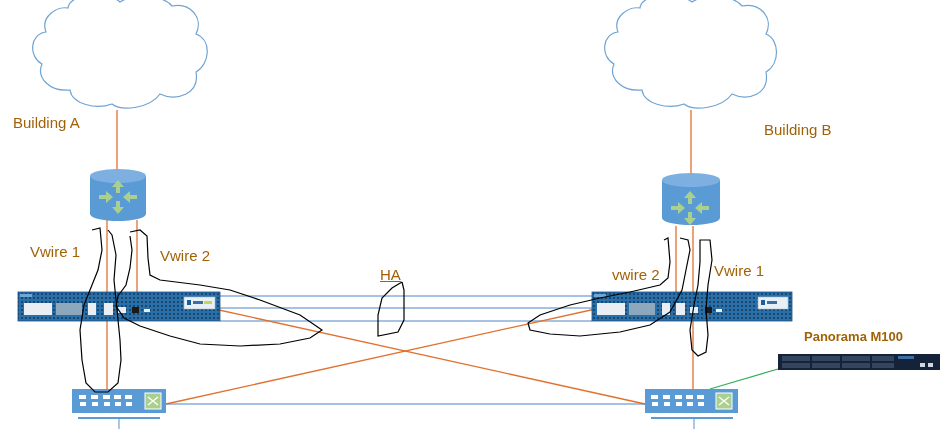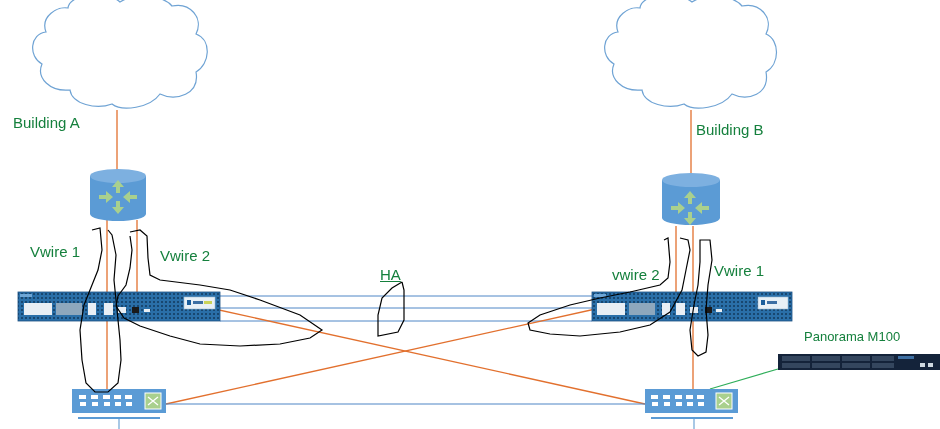--- a/index.html
+++ b/index.html
@@ -1,19 +1,19 @@
 <!DOCTYPE html>
 <html><head>
 <meta charset="utf-8">
 <style>
   html, body { margin:0; padding:0; background:#ffffff; }
   body { width:940px; height:429px; position:relative; overflow:hidden; font-family:"Liberation Sans", sans-serif; }
   svg { position:absolute; left:0; top:0; }
-  .lbl { position:absolute; font-size:15px; color:#15803d; white-space:nowrap; font-family:"Liberation Sans", sans-serif; }
-  .lbl-sm { font-size:13px; }
+  .lbl { position:absolute; font-size:15px; color:#a16207; white-space:nowrap; font-family:"Liberation Sans", sans-serif; }
+  .lbl-sm { font-size:13px;font-weight:bold; }
 </style>
 </head>
 <body>
 
 <svg width="940" height="429" viewBox="0 0 940 429">
   <defs>
     <pattern id="mesh" width="4" height="4" patternUnits="userSpaceOnUse">
       <rect width="4" height="4" fill="#2a6fa8"></rect>
       <circle cx="2" cy="2" r="1" fill="#12395d"></circle>
     </pattern>
@@ -172,19 +172,19 @@
   </g>
   <g fill="none" stroke="#000" stroke-width="1.2">
     <path d="M 664 240 L 668 238 L 670 262 L 668 278 L 660 285 L 630 292 L 600 298 L 570 305 L 540 315 L 528 323 L 530 330 L 550 334 L 580 336 L 620 332 L 650 325 L 670 312 L 682 290 L 686 270 L 690 250 L 688 240 L 680 238"></path>
   </g>
   <g fill="none" stroke="#000" stroke-width="1.2">
     <path d="M 700 240 L 710 240 L 712 260 L 708 285 L 706 310 L 708 335 L 706 352 L 698 356 L 692 350 L 690 330 L 694 305 L 698 285 L 700 262 Z"></path>
   </g>
 </svg>
 
 <div class="lbl" style="left:13px; top:114px;">Building A</div>
-<div class="lbl" style="left:696px; top:121px;">Building B</div>
+<div class="lbl" style="left:764px; top:121px;">Building B</div>
 <div class="lbl" style="left:30px; top:243px;">Vwire 1</div>
 <div class="lbl" style="left:160px; top:247px;">Vwire 2</div>
 <div class="lbl" style="left:380px; top:266px;text-decoration:underline;">HA</div>
 <div class="lbl" style="left:612px; top:266px;">vwire 2</div>
 <div class="lbl" style="left:714px; top:262px;">Vwire 1</div>
 <div class="lbl lbl-sm" style="left:804px; top:329px;">Panorama M100</div>
 
 </body></html>

